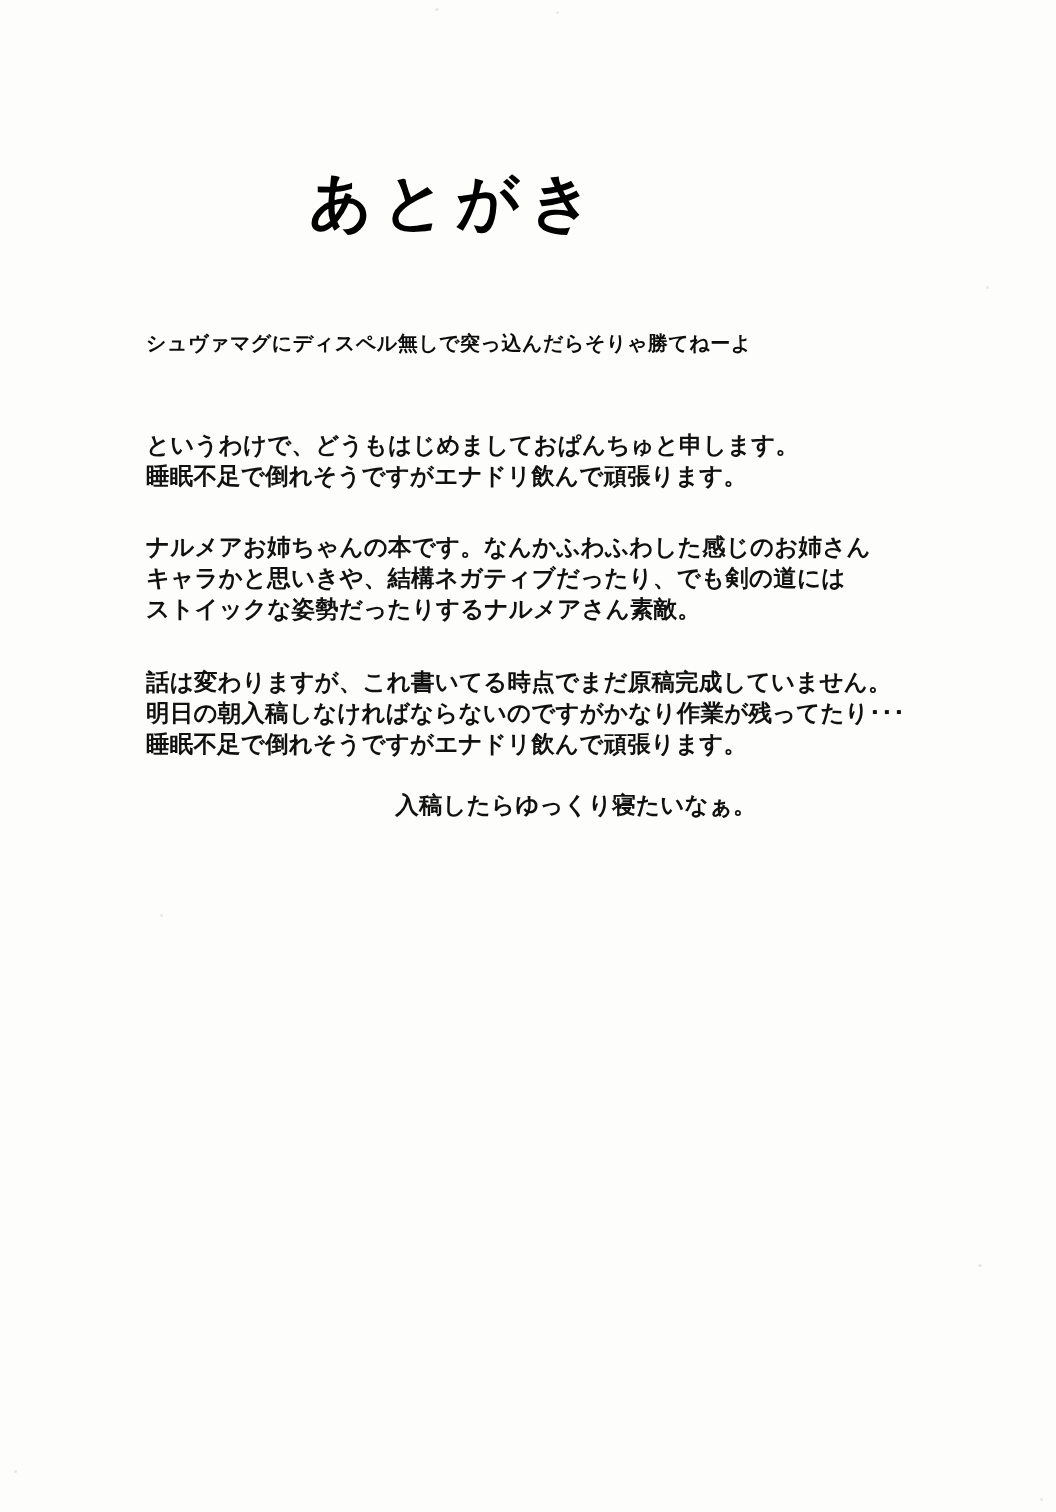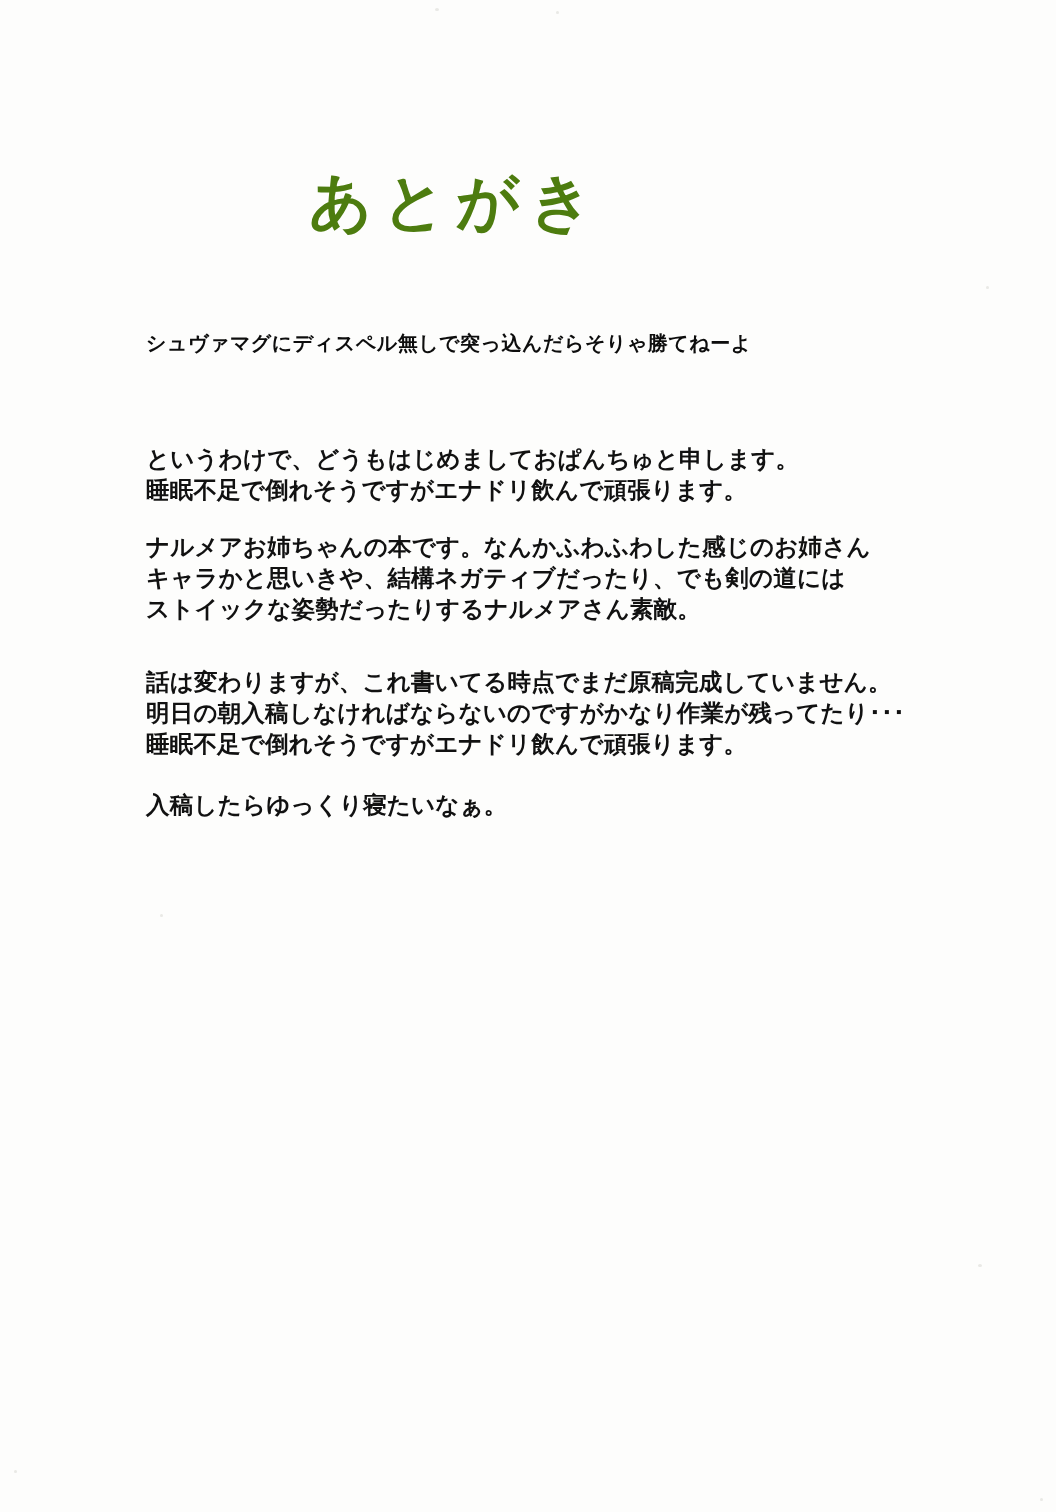--- a/index.html
+++ b/index.html
@@ -29,21 +29,21 @@
   }
   .title {
     position: absolute;
     top: 118px;
     left: 0;
     width: 912px;
     text-align: center;
     font-size: 62px;
     font-weight: 700;
     letter-spacing: 10px;
-    color: #4d7c0f;
+    color: #000000;
     font-family: "DejaVu Serif", "Liberation Serif", serif;
   }
   .headline {
     position: absolute;
     top: 330px;
     left: 146px;
     font-size: 20px;
     font-weight: 700;
     letter-spacing: 0.5px;
     color: #0d0d0d;
@@ -56,24 +56,24 @@
     font-size: 23.5px;
     font-weight: 600;
     line-height: 31px;
     color: #111111;
     letter-spacing: 0.2px;
   }
   .body-block p {
     margin: 0;
     white-space: nowrap;
   }
-  #intro { top: 444px; }
+  #intro { top: 430px; }
   #about { top: 532px; }
   #status { top: 667px; }
-  #closing { top: 790px; }
+  #closing { top: 790px; text-align: center; }
 </style>
 </head>
 <body>
 
 <div class="page">
 
   <span class="speck" style="left:435px;top:8px;width:4px;height:3px;"></span>
   <span class="speck" style="left:556px;top:11px;width:3px;height:3px;"></span>
   <span class="speck" style="left:986px;top:286px;width:3px;height:3px;"></span>
   <span class="speck" style="left:160px;top:914px;width:3px;height:3px;"></span>

